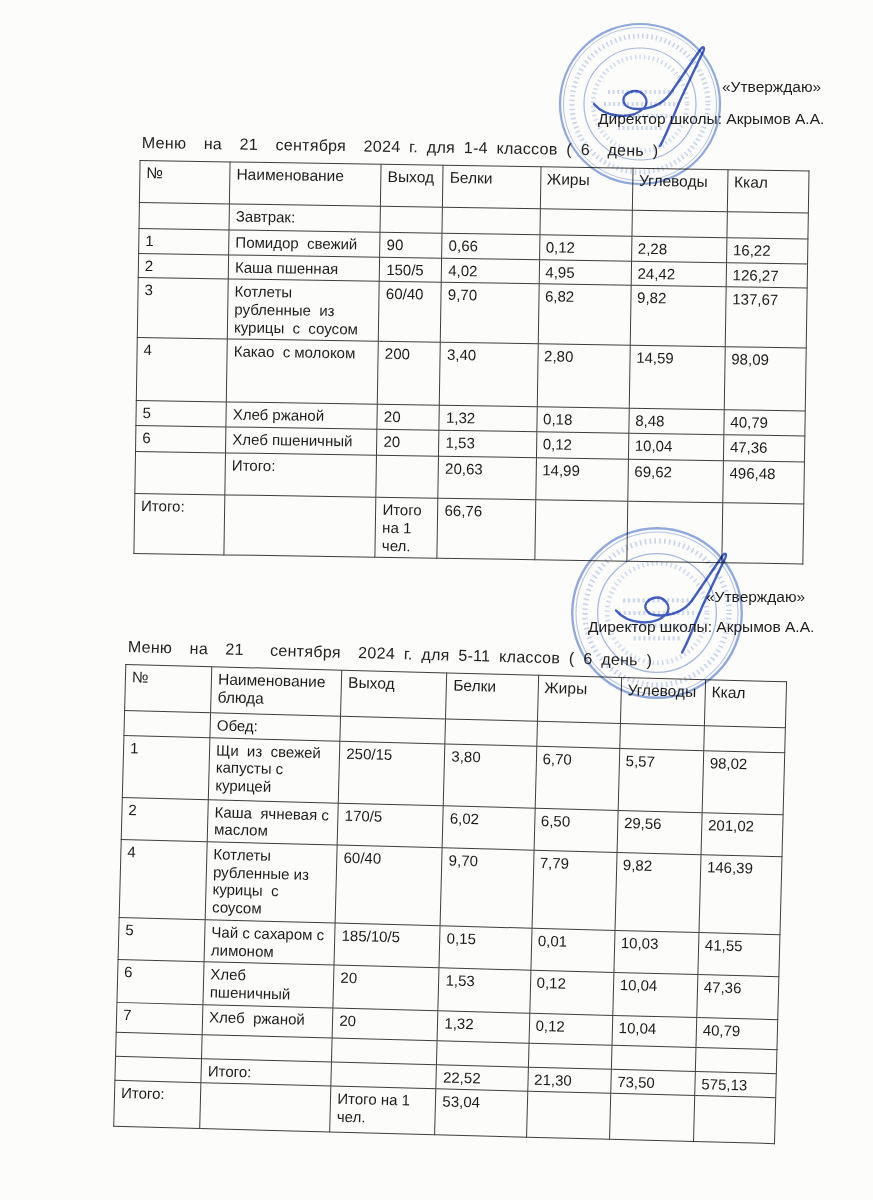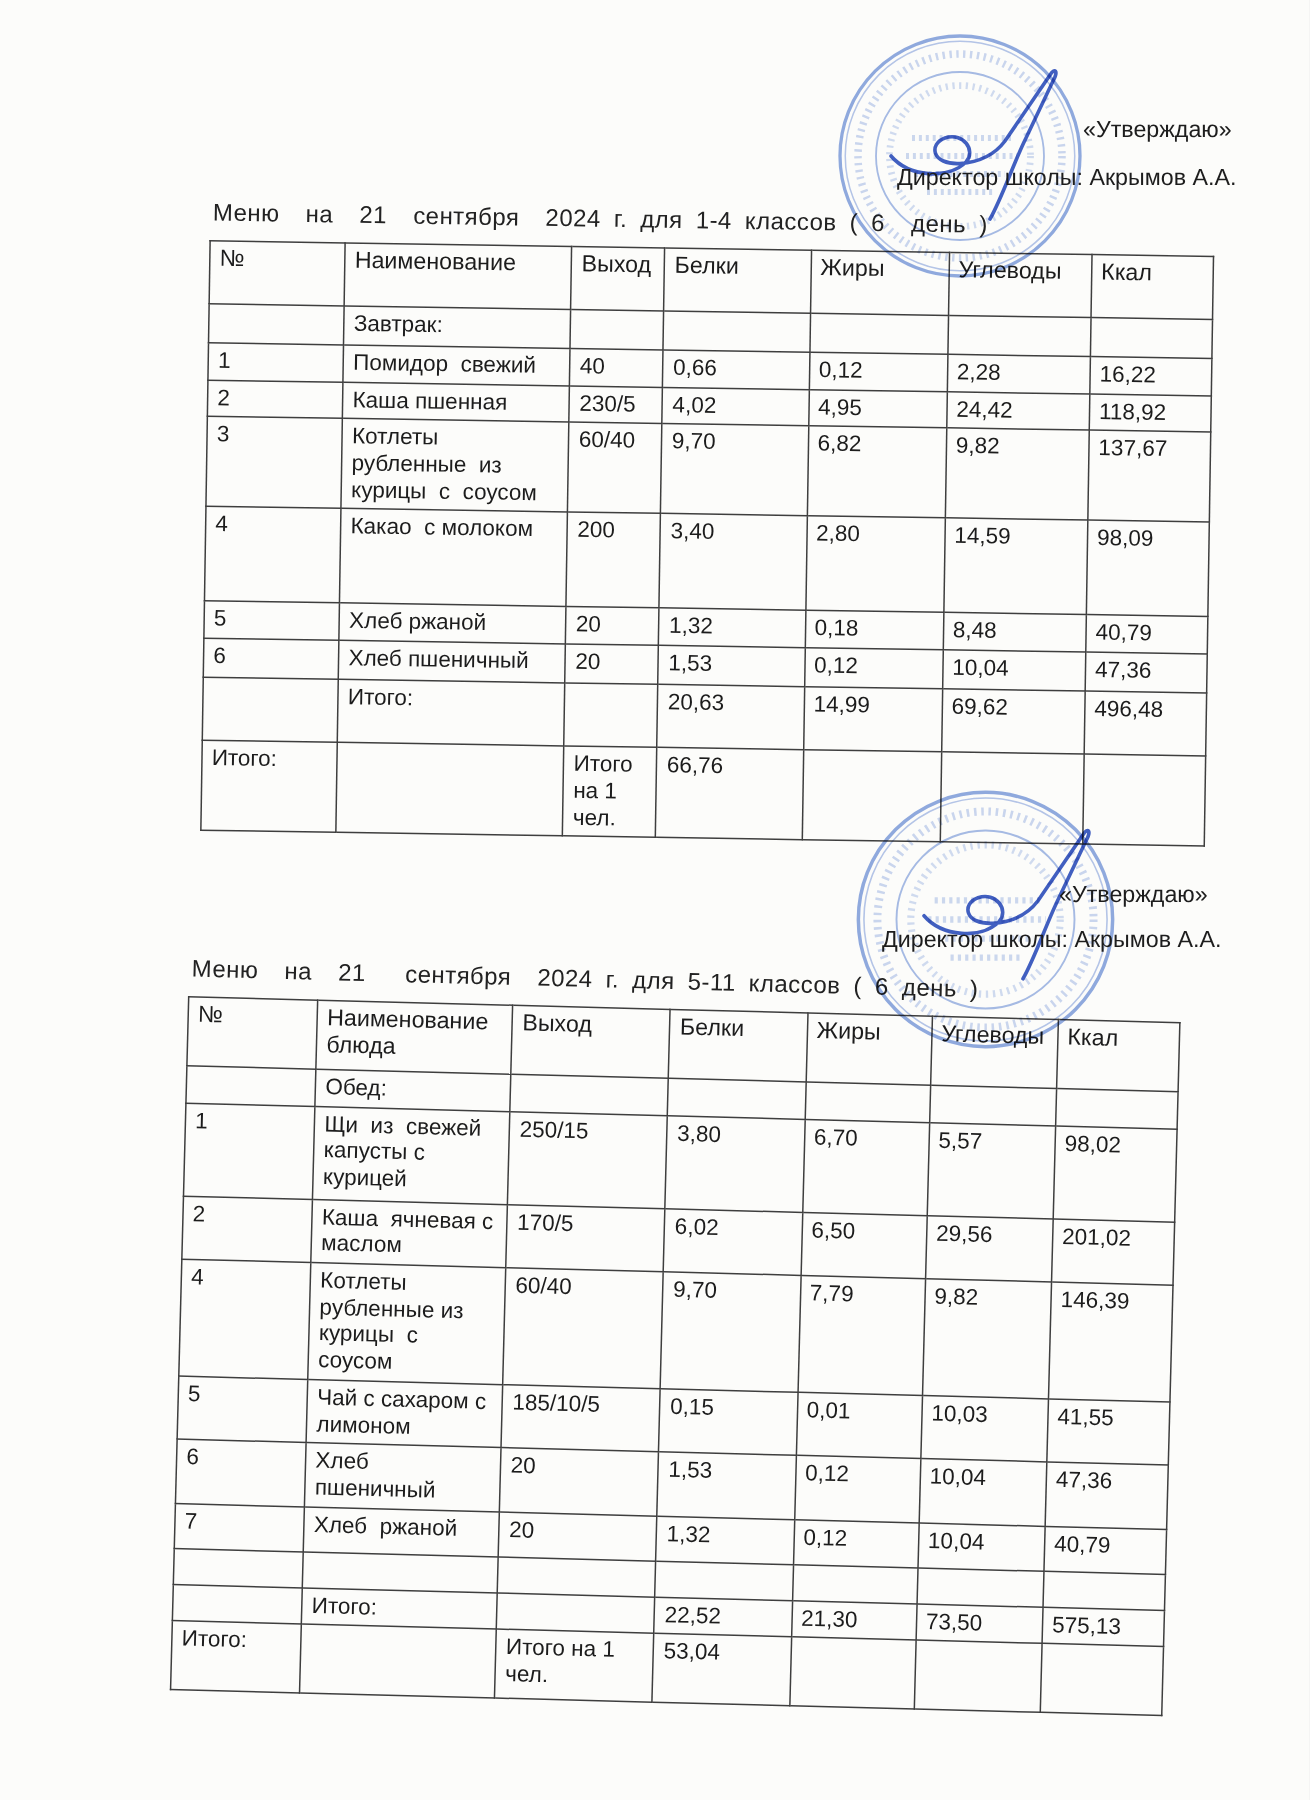--- a/index.html
+++ b/index.html
@@ -81,34 +81,34 @@
         <td>Завтрак:</td>
         <td></td>
             <td></td>
         <td></td>
             <td></td>
             <td></td>
       </tr>
       <tr style="height:21px">
         <td>1</td>
         <td class="name">Помидор  свежий</td>
-        <td>40</td>
+        <td>90</td>
         <td>0,66</td>
         <td>0,12</td>
         <td>2,28</td>
         <td>16,22</td>
       </tr>
       <tr style="height:20px">
         <td>2</td>
         <td class="name">Каша пшенная</td>
-        <td>230/5</td>
+        <td>150/5</td>
         <td>4,02</td>
         <td>4,95</td>
         <td>24,42</td>
-        <td>118,92</td>
+        <td>126,27</td>
       </tr>
       <tr style="height:57px">
         <td>3</td>
         <td class="name">Котлеты рубленные  из курицы  с  соусом</td>
         <td>60/40</td>
         <td>9,70</td>
         <td>6,82</td>
         <td>9,82</td>
         <td>137,67</td>
       </tr>

